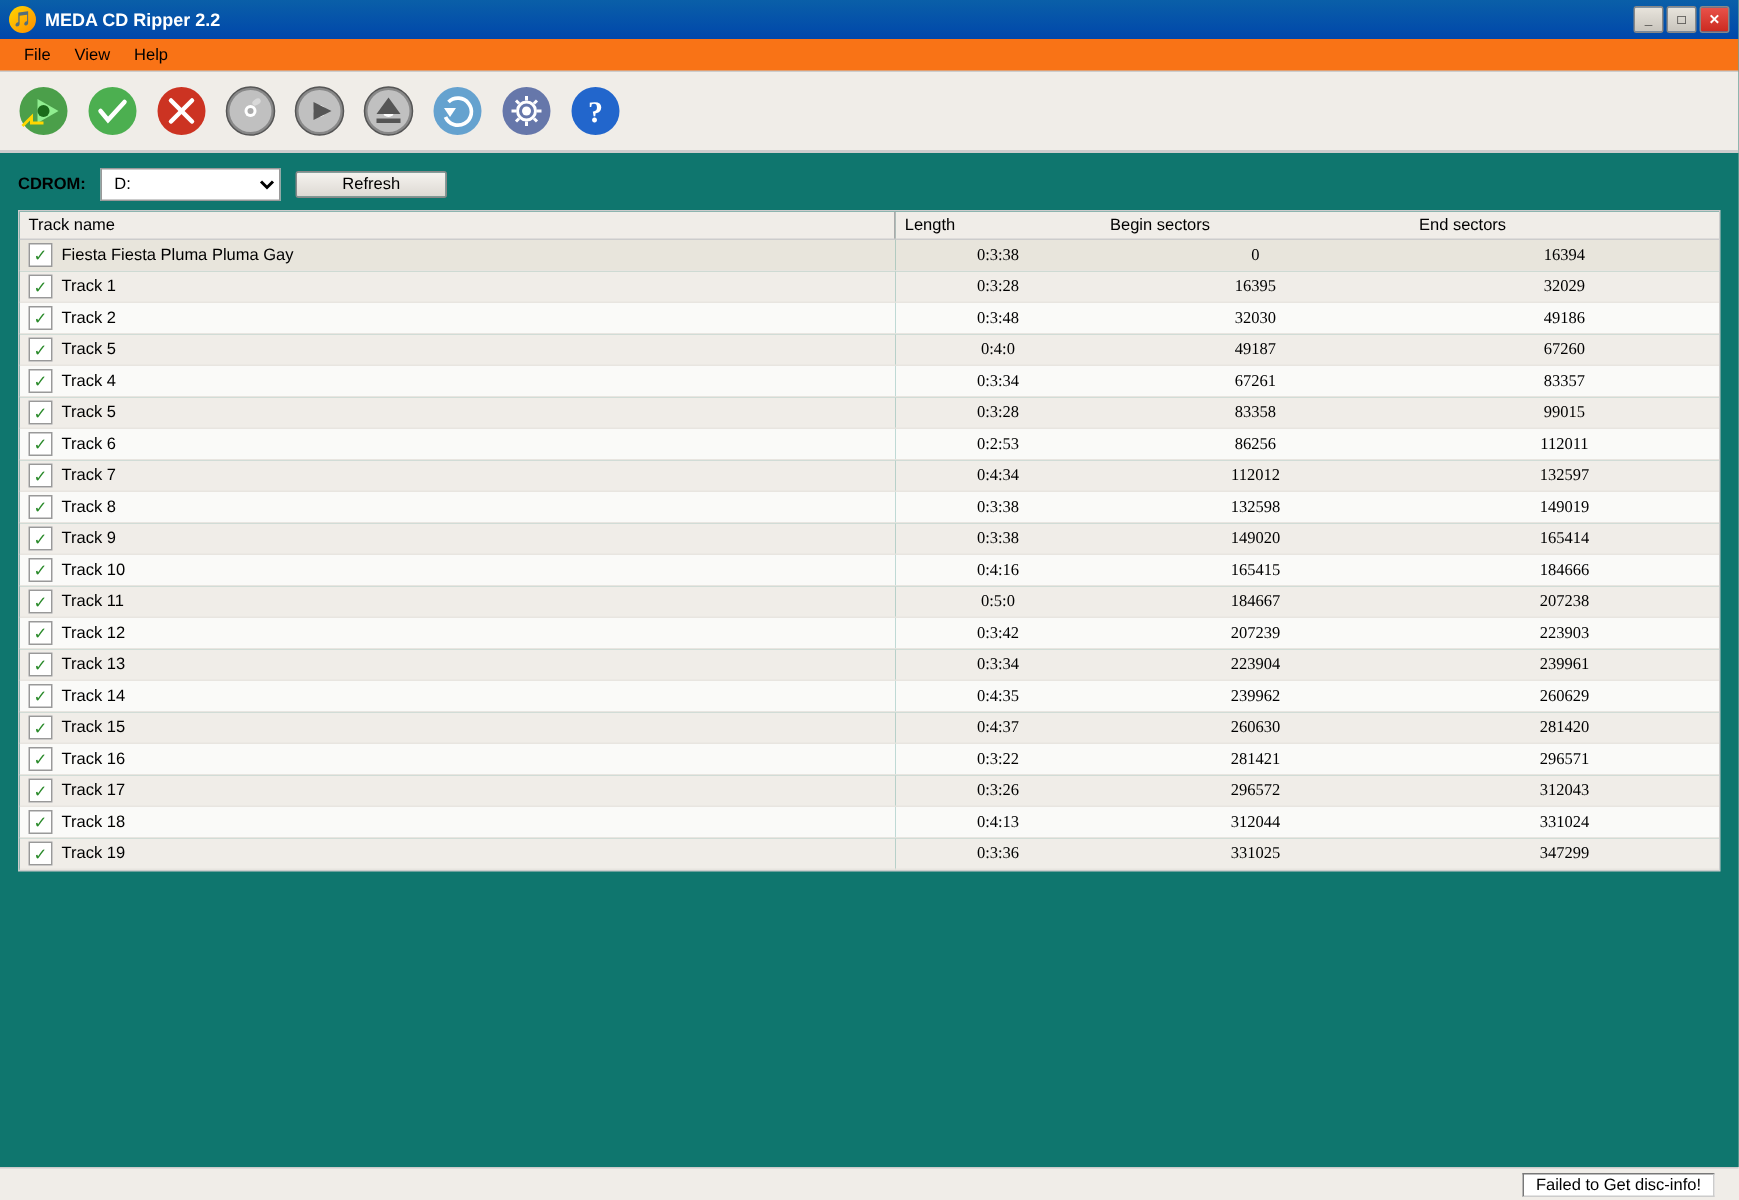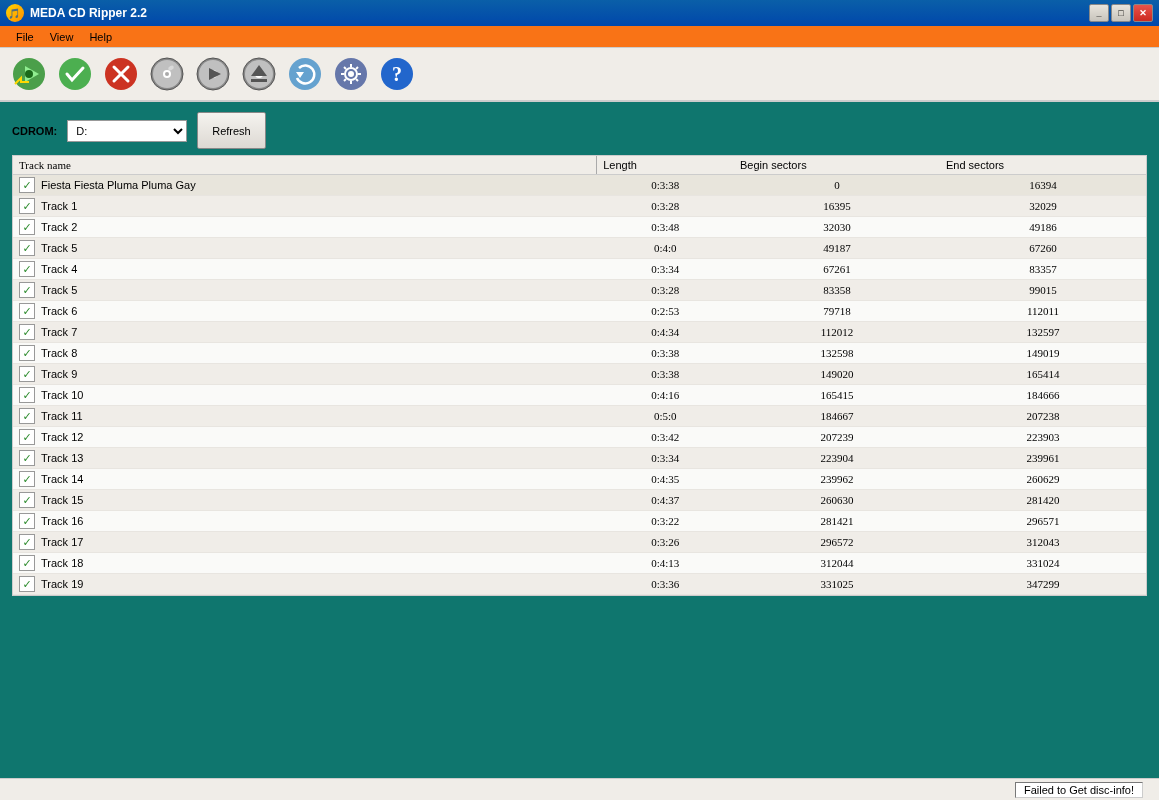--- a/index.html
+++ b/index.html
@@ -121,22 +121,22 @@
     }
     .cdrom-select {
       width: 120px;
       height: 22px;
       border: 1px solid #999;
       background: white;
       font-size: 11px;
       padding: 1px 4px;
     }
     .refresh-btn {
-      height: 37px;
-      padding: 2px 14px;
+      height: 18px;
+      padding: 2px 30px;
       background: linear-gradient(to bottom, #f5f3ef, #ddd9d3);
       border: 1px solid #888;
       border-radius: 2px;
       font-size: 11px;
       cursor: pointer;
     }
 
     .album-info {
       font-size: 11px;
       margin-bottom: 8px;
@@ -153,21 +153,20 @@
     }
     .track-table th {
       text-align: left;
       padding: 3px 6px;
       border-bottom: 1px solid #ccc;
       font-weight: normal;
       font-size: 11px;
     }
     .track-table th.divider {
       border-right: 1px solid #aaa;
-      font-family: Liberation Serif, serif;
     }
     .track-table th.right { }
     .track-table td {
       padding: 2px 6px;
       border-bottom: 1px solid #e8e5e0;
     }
     .track-table td.right { text-align: center; font-family: Liberation Serif, serif; }
     .track-table tbody tr:nth-child(odd) { background: #fafaf8; }
     .track-table tbody tr:nth-child(even) { background: #f0ede8; }
     .track-table tbody tr:first-child { background: #e8e5dc; }
@@ -416,21 +415,21 @@
             <td class="right">99015</td>
           </tr>
           <tr>
             <td>
               <div class="check-cell">
                 <span class="check-icon">✓</span>
                 <span>Track 6</span>
               </div>
             </td>
             <td class="right">0:2:53</td>
-            <td class="right">79718</td>
+            <td class="right">86256</td>
             <td class="right">112011</td>
           </tr>
           <tr>
             <td>
               <div class="check-cell">
                 <span class="check-icon">✓</span>
                 <span>Track 7</span>
               </div>
             </td>
             <td class="right">0:4:34</td>

